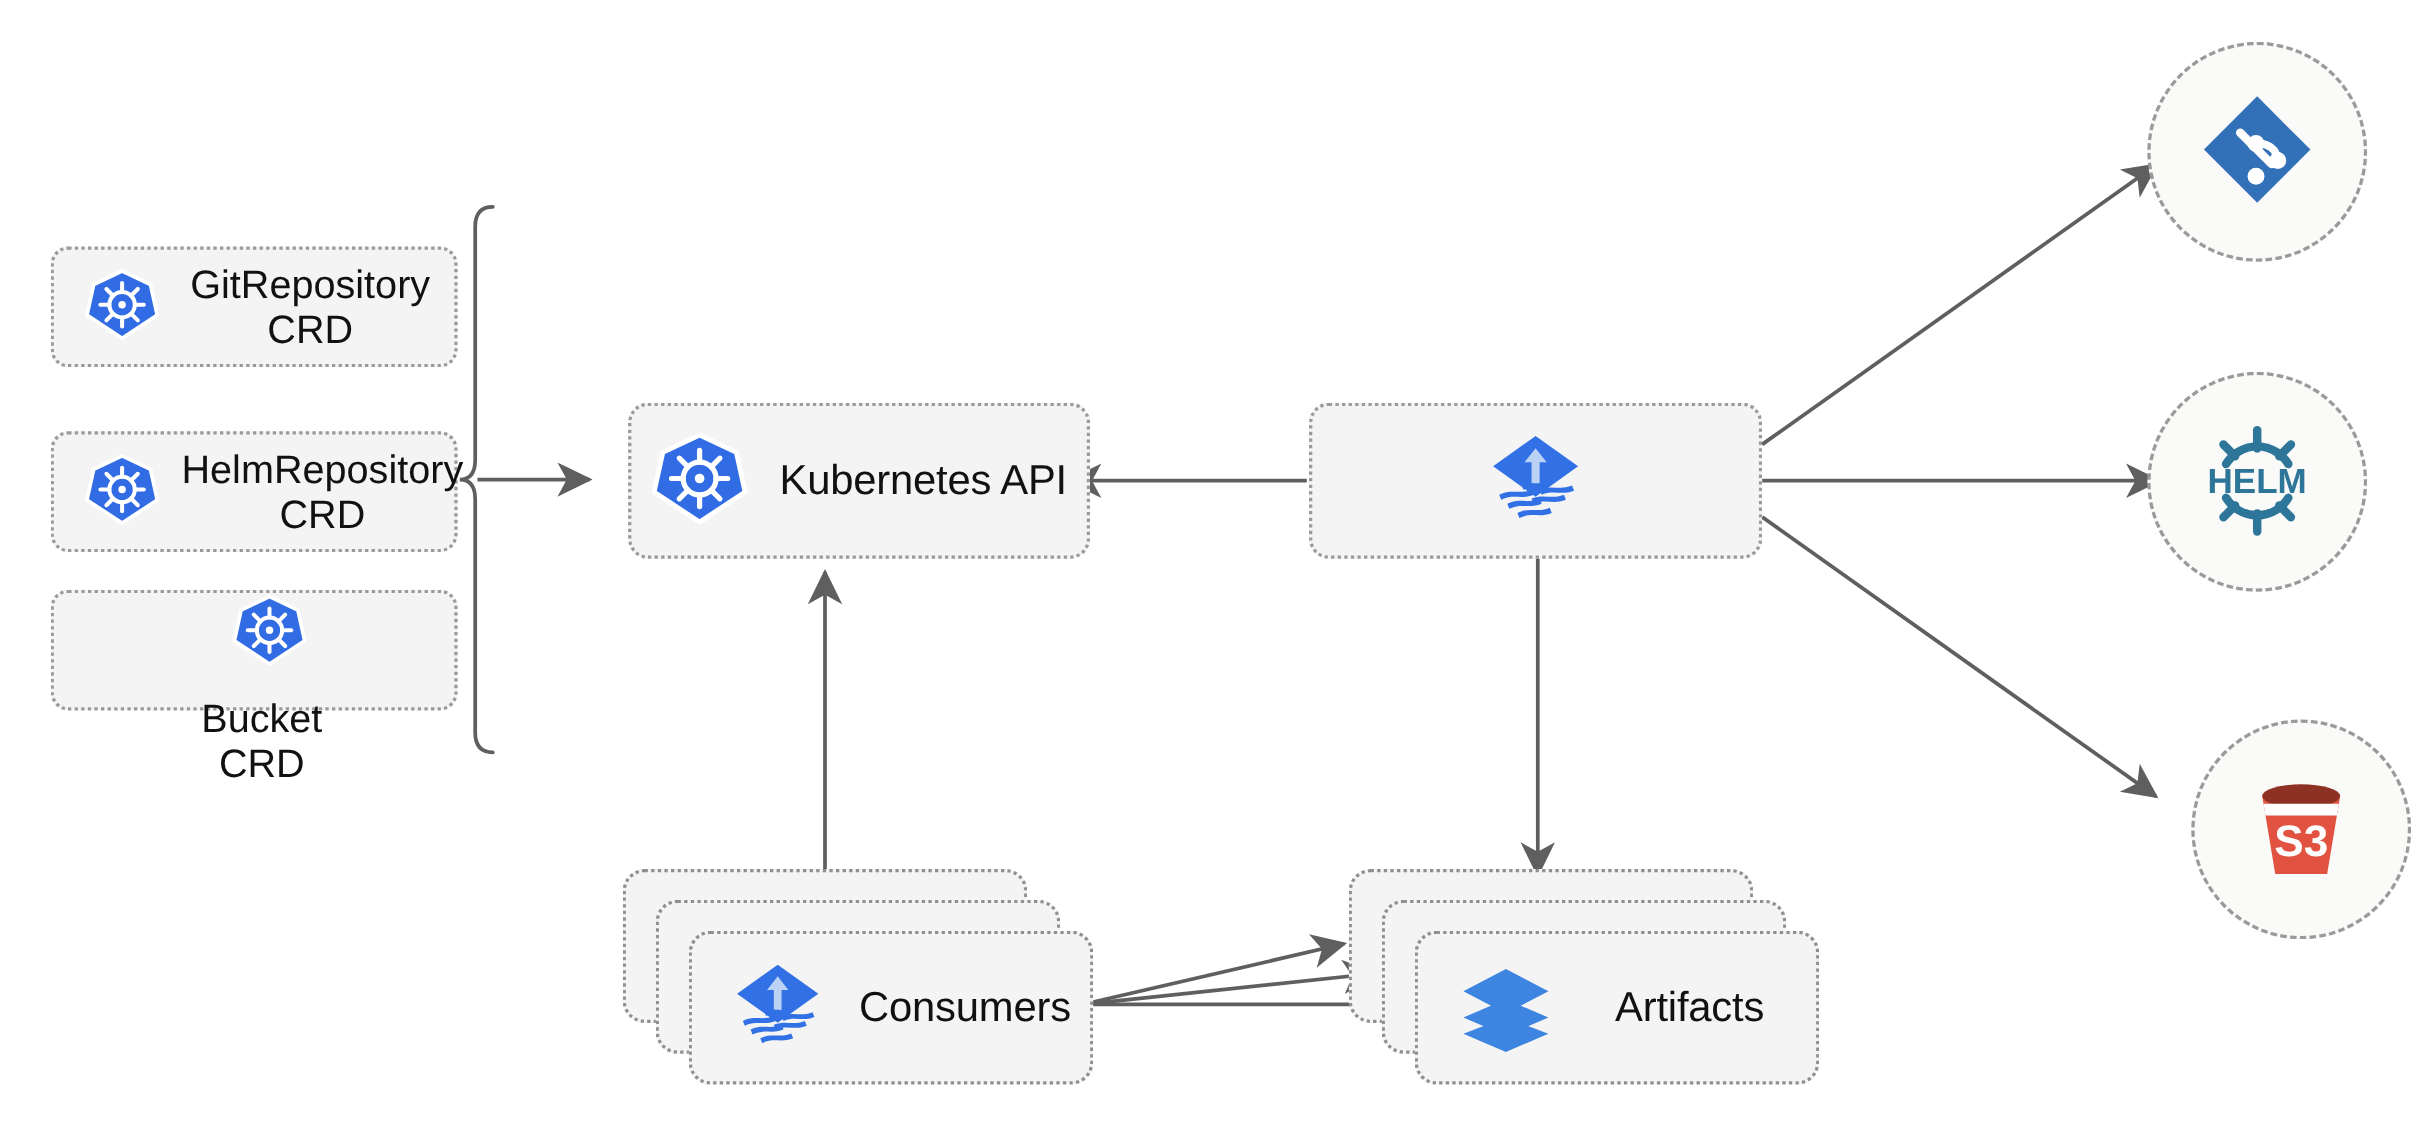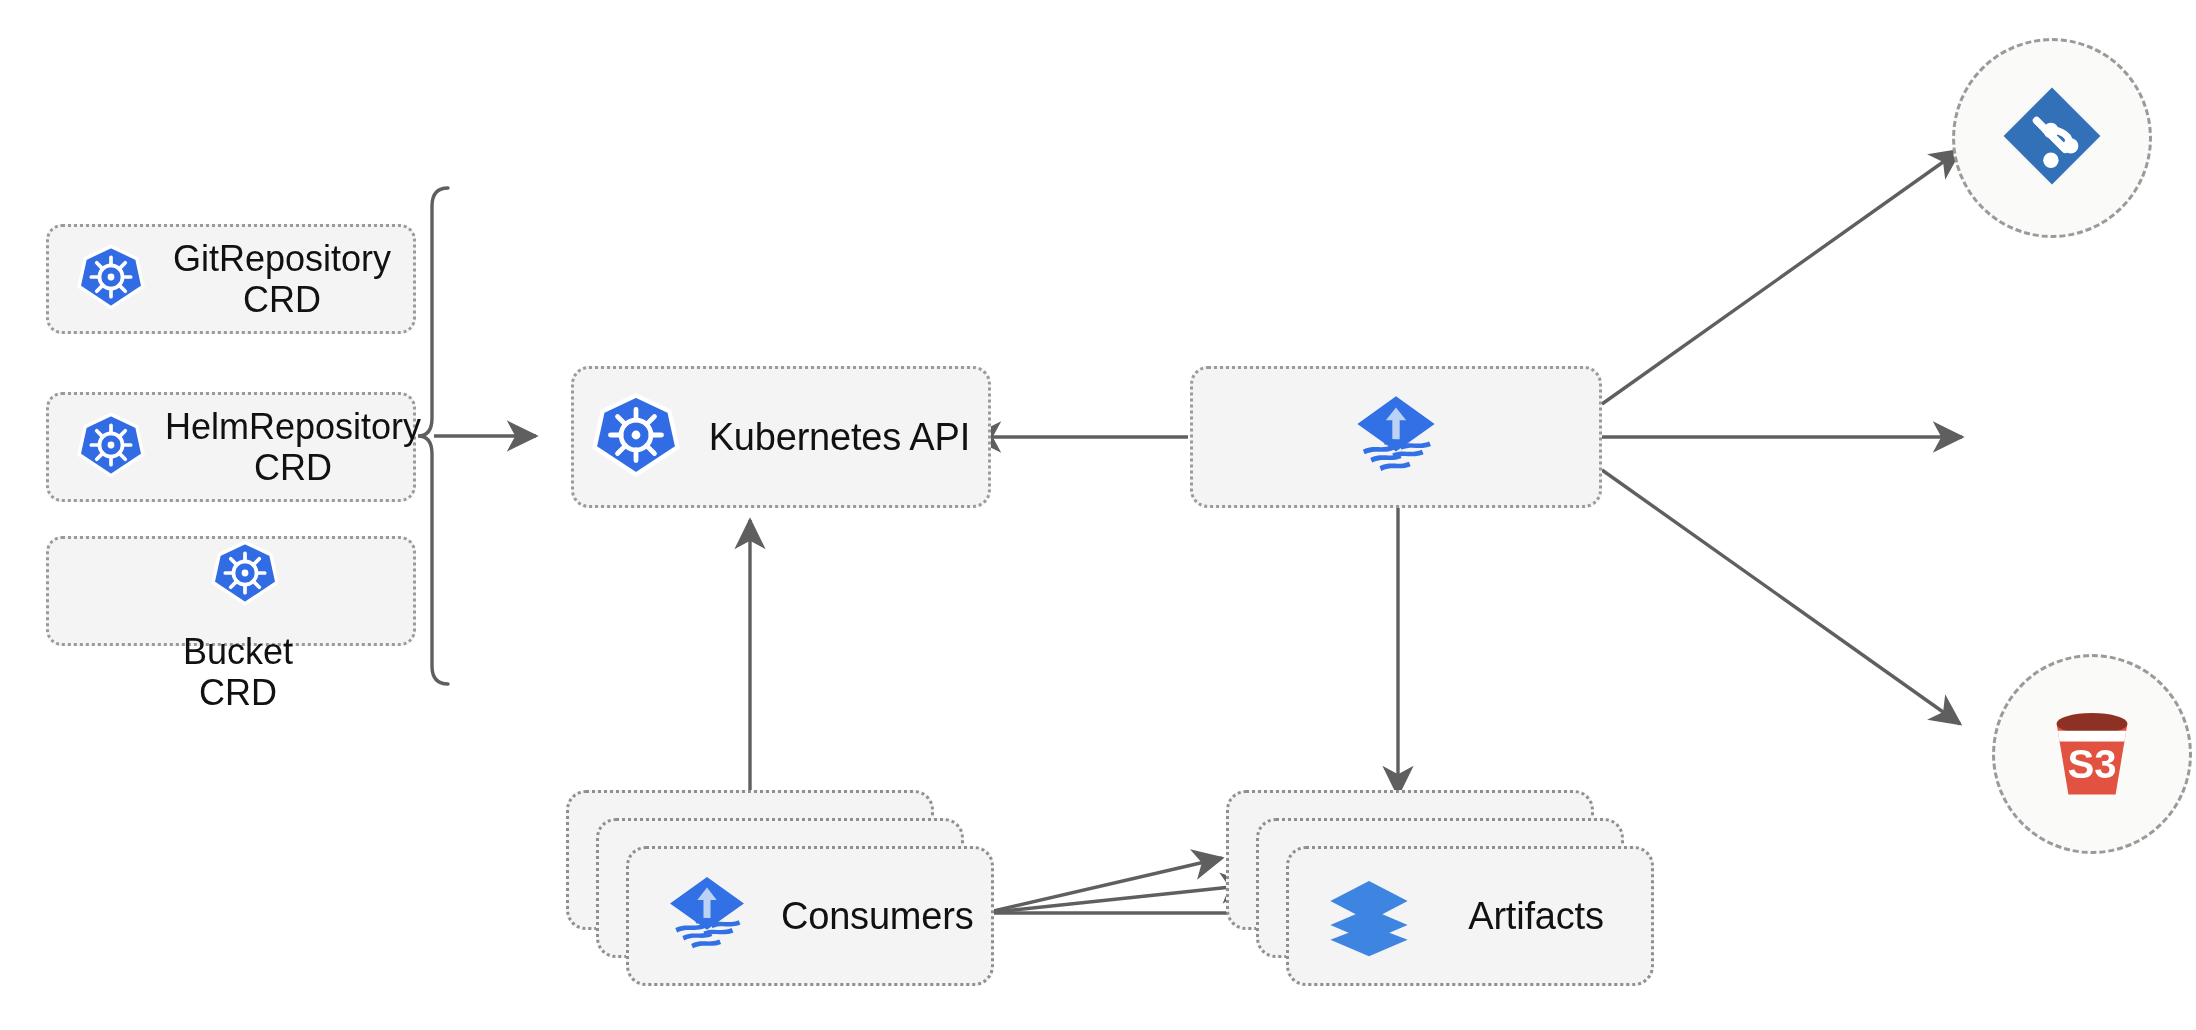--- a/index.html
+++ b/index.html
@@ -295,20 +295,37 @@
           <line x1="36" y1="36" x2="62" y2="62"></line>
           <path d="M44,44 C52,44 66,46 66,57" stroke-width="6.5"></path>
         </g>
         <circle cx="49" cy="45" r="7" fill="#ffffff"></circle>
         <circle cx="67" cy="59" r="7" fill="#ffffff"></circle>
         <circle cx="49" cy="72" r="7" fill="#ffffff"></circle>
       </svg>
     </span>
   </div>
 
+  <div class="circle-node" style="left:1952px; top:338px; width:200px; height:200px;">
+    <span class="icon">
+      <svg width="118" height="118" viewBox="0 0 100 100">
+        <g stroke="#2E7699" stroke-width="6.5" fill="none" stroke-linecap="round">
+          <path d="M26,38 A28,28 0 0 1 74,38"></path>
+          <path d="M26,64 A28,28 0 0 0 74,64"></path>
+          <line x1="50" y1="12" x2="50" y2="26"></line>
+          <line x1="50" y1="76" x2="50" y2="90"></line>
+          <line x1="24" y1="23" x2="33" y2="32"></line>
+          <line x1="67" y1="70" x2="76" y2="79"></line>
+          <line x1="76" y1="23" x2="67" y2="32"></line>
+          <line x1="33" y1="70" x2="24" y2="79"></line>
+        </g>
+        <text x="50" y="60" text-anchor="middle" font-family="Liberation Sans, sans-serif" font-size="27" font-weight="bold" fill="#2E7699">HELM</text>
+      </svg>
+    </span>
+  </div>
 
   <div class="circle-node" style="left:1992px; top:654px; width:200px; height:200px;">
     <span class="icon">
       <svg width="118" height="118" viewBox="0 0 100 100">
         <path d="M20,26 L80,26 L70,86 L30,86 Z" fill="#E15241"></path>
         <ellipse cx="50" cy="26" rx="30" ry="9" fill="#8C3123"></ellipse>
         <path d="M21,32 L79,32 L77.5,41 L22.5,41 Z" fill="#ffffff"></path>
         <text x="50" y="72" text-anchor="middle" font-family="Liberation Sans, sans-serif" font-size="34" font-weight="bold" fill="#ffffff">S3</text>
       </svg>
     </span>

